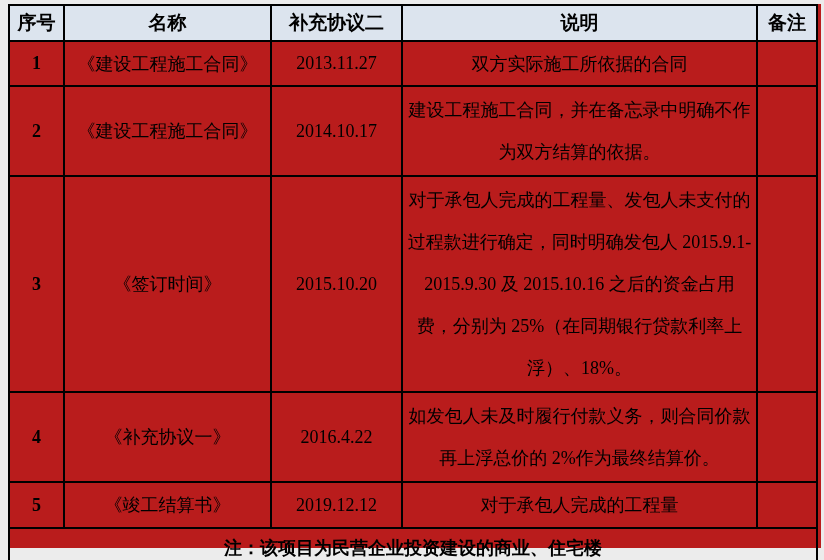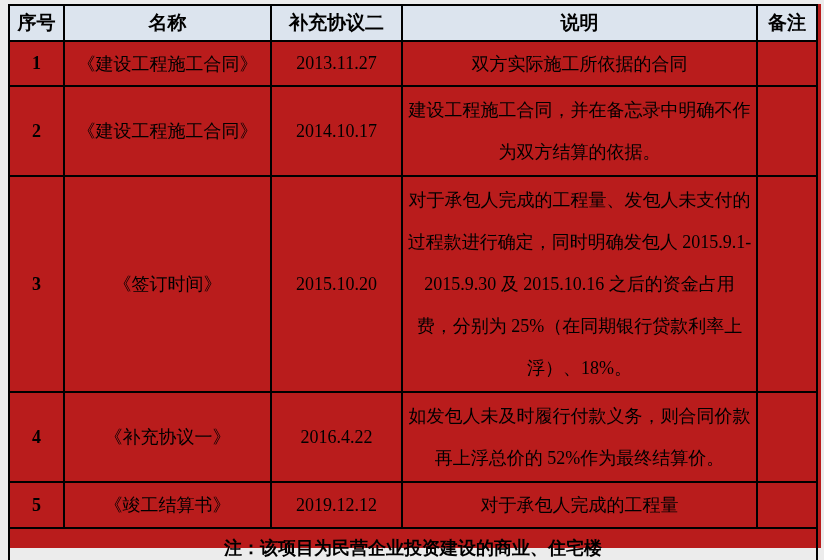--- a/index.html
+++ b/index.html
@@ -101,21 +101,21 @@
         <td class="c-no">3</td>
         <td class="c-name">《签订时间》</td>
         <td class="c-date">2015.10.20</td>
         <td class="c-desc">对于承包人完成的工程量、发包人未支付的过程款进行确定，同时明确发包人 2015.9.1-2015.9.30 及 2015.10.16 之后的资金占用费，分别为 25%（在同期银行贷款利率上浮）、18%。</td>
         <td class="c-note"></td>
       </tr>
       <tr class="r3">
         <td class="c-no">4</td>
         <td class="c-name">《补充协议一》</td>
         <td class="c-date">2016.4.22</td>
-        <td class="c-desc">如发包人未及时履行付款义务，则合同价款再上浮总价的 52%作为最终结算价。</td>
+        <td class="c-desc">如发包人未及时履行付款义务，则合同价款再上浮总价的 2%作为最终结算价。</td>
         <td class="c-note"></td>
       </tr>
       <tr class="r4">
         <td class="c-no">5</td>
         <td class="c-name">《竣工结算书》</td>
         <td class="c-date">2019.12.12</td>
         <td class="c-desc">对于承包人完成的工程量</td>
         <td class="c-note"></td>
       </tr>
       <tr class="r-foot">

